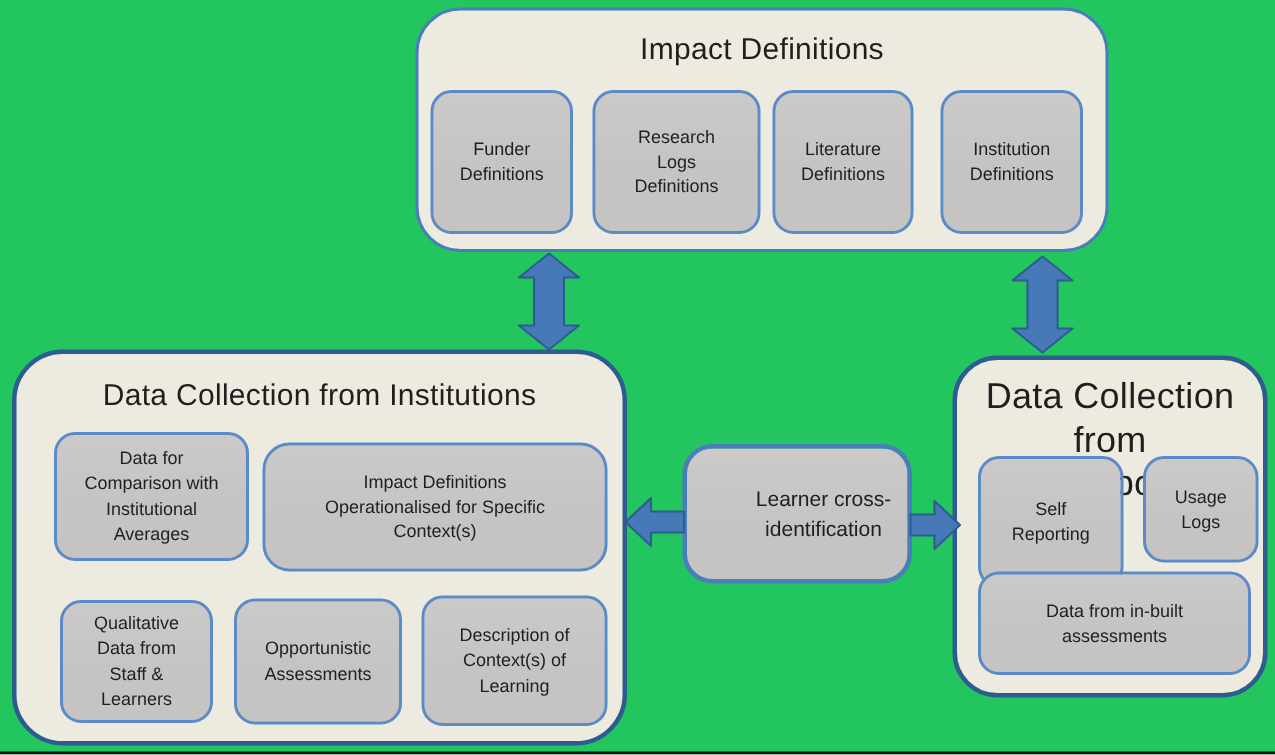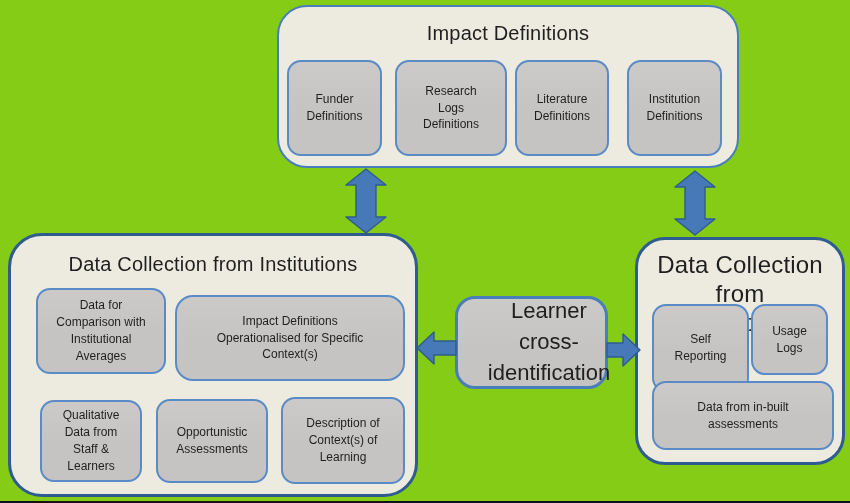--- a/index.html
+++ b/index.html
@@ -1,20 +1,20 @@
 <!DOCTYPE html>
 <html style="--box-bg: #EDEBE0; --item-bg: #C5C4C2; --item-border: #5B8BC7; --outer-border-light: #4A7EBB; --outer-border-dark: #2E5C8F; --arrow-fill: #4779B8; --arrow-stroke: #2E5C8F; --text: #1F1F1F; --figure-line: #111111;"><head>
 <meta charset="utf-8">
 <style>
   html, body { margin: 0; padding: 0; background: #ffffff; }
   #canvas {
     position: relative;
     width: 850px;
     height: 503px;
-    background: #84cc16;
+    background: #22c55e;
     font-family: "Liberation Sans", sans-serif;
     color: var(--text, #1f1f1f);
     overflow: hidden;
   }
   .group {
     position: absolute;
     background: var(--box-bg, #edebe0);
     box-sizing: border-box;
   }
   .group.light { border: 2px solid var(--outer-border-light, #4a7ebb); }
@@ -61,35 +61,35 @@
   #institutions-title { top: 16px; }
   #item-comparison    { left: 25px;  top: 52px;  width: 130px; height: 86px; }
   #item-operational   { left: 164px; top: 59px;  width: 230px; height: 86px; border-radius: 18px; }
   #item-qualitative   { left: 29px;  top: 164px; width: 102px; height: 82px; }
   #item-opportunistic { left: 145px; top: 163px; width: 112px; height: 84px; }
   #item-description   { left: 270px; top: 161px; width: 124px; height: 87px; }
 
   #oer-box   { left: 635px; top: 237px; width: 210px; height: 228px; border-radius: 30px; }
   #oer-title { top: 11px; font-size: 24px; line-height: 1.2; }
   #item-self-reporting { left: 14px;  top: 64px;  width: 97px;  height: 88px; }
-  #item-usage-logs     { left: 113px; top: 64px;  width: 77px;  height: 71px; align-items: center; }
+  #item-usage-logs     { left: 124px; top: 64px;  width: 77px;  height: 71px; align-items: center; }
   #item-inbuilt        { left: 14px;  top: 141px; width: 182px; height: 69px; }
 
   #learner-box {
     position: absolute;
     left: 455px; top: 296px; width: 153px; height: 93px;
     box-sizing: border-box;
     background: linear-gradient(180deg, #cbcac8 0%, var(--item-bg, #c5c4c2) 60%);
     border: 3px solid var(--outer-border-light, #4a7ebb);
     border-radius: 20px;
     display: flex;
     align-items: center;
     justify-content: center;
     text-align: center;
-    font-size: 22px;
+    font-size: 14px;
     line-height: 1.4;
     white-space: pre-line;
     padding-left: 35px;
   }
   #figure-bottom-line {
     position: absolute;
     left: 0; bottom: 0; width: 850px; height: 2px;
     background: var(--figure-line, #111111);
   }
 </style>

